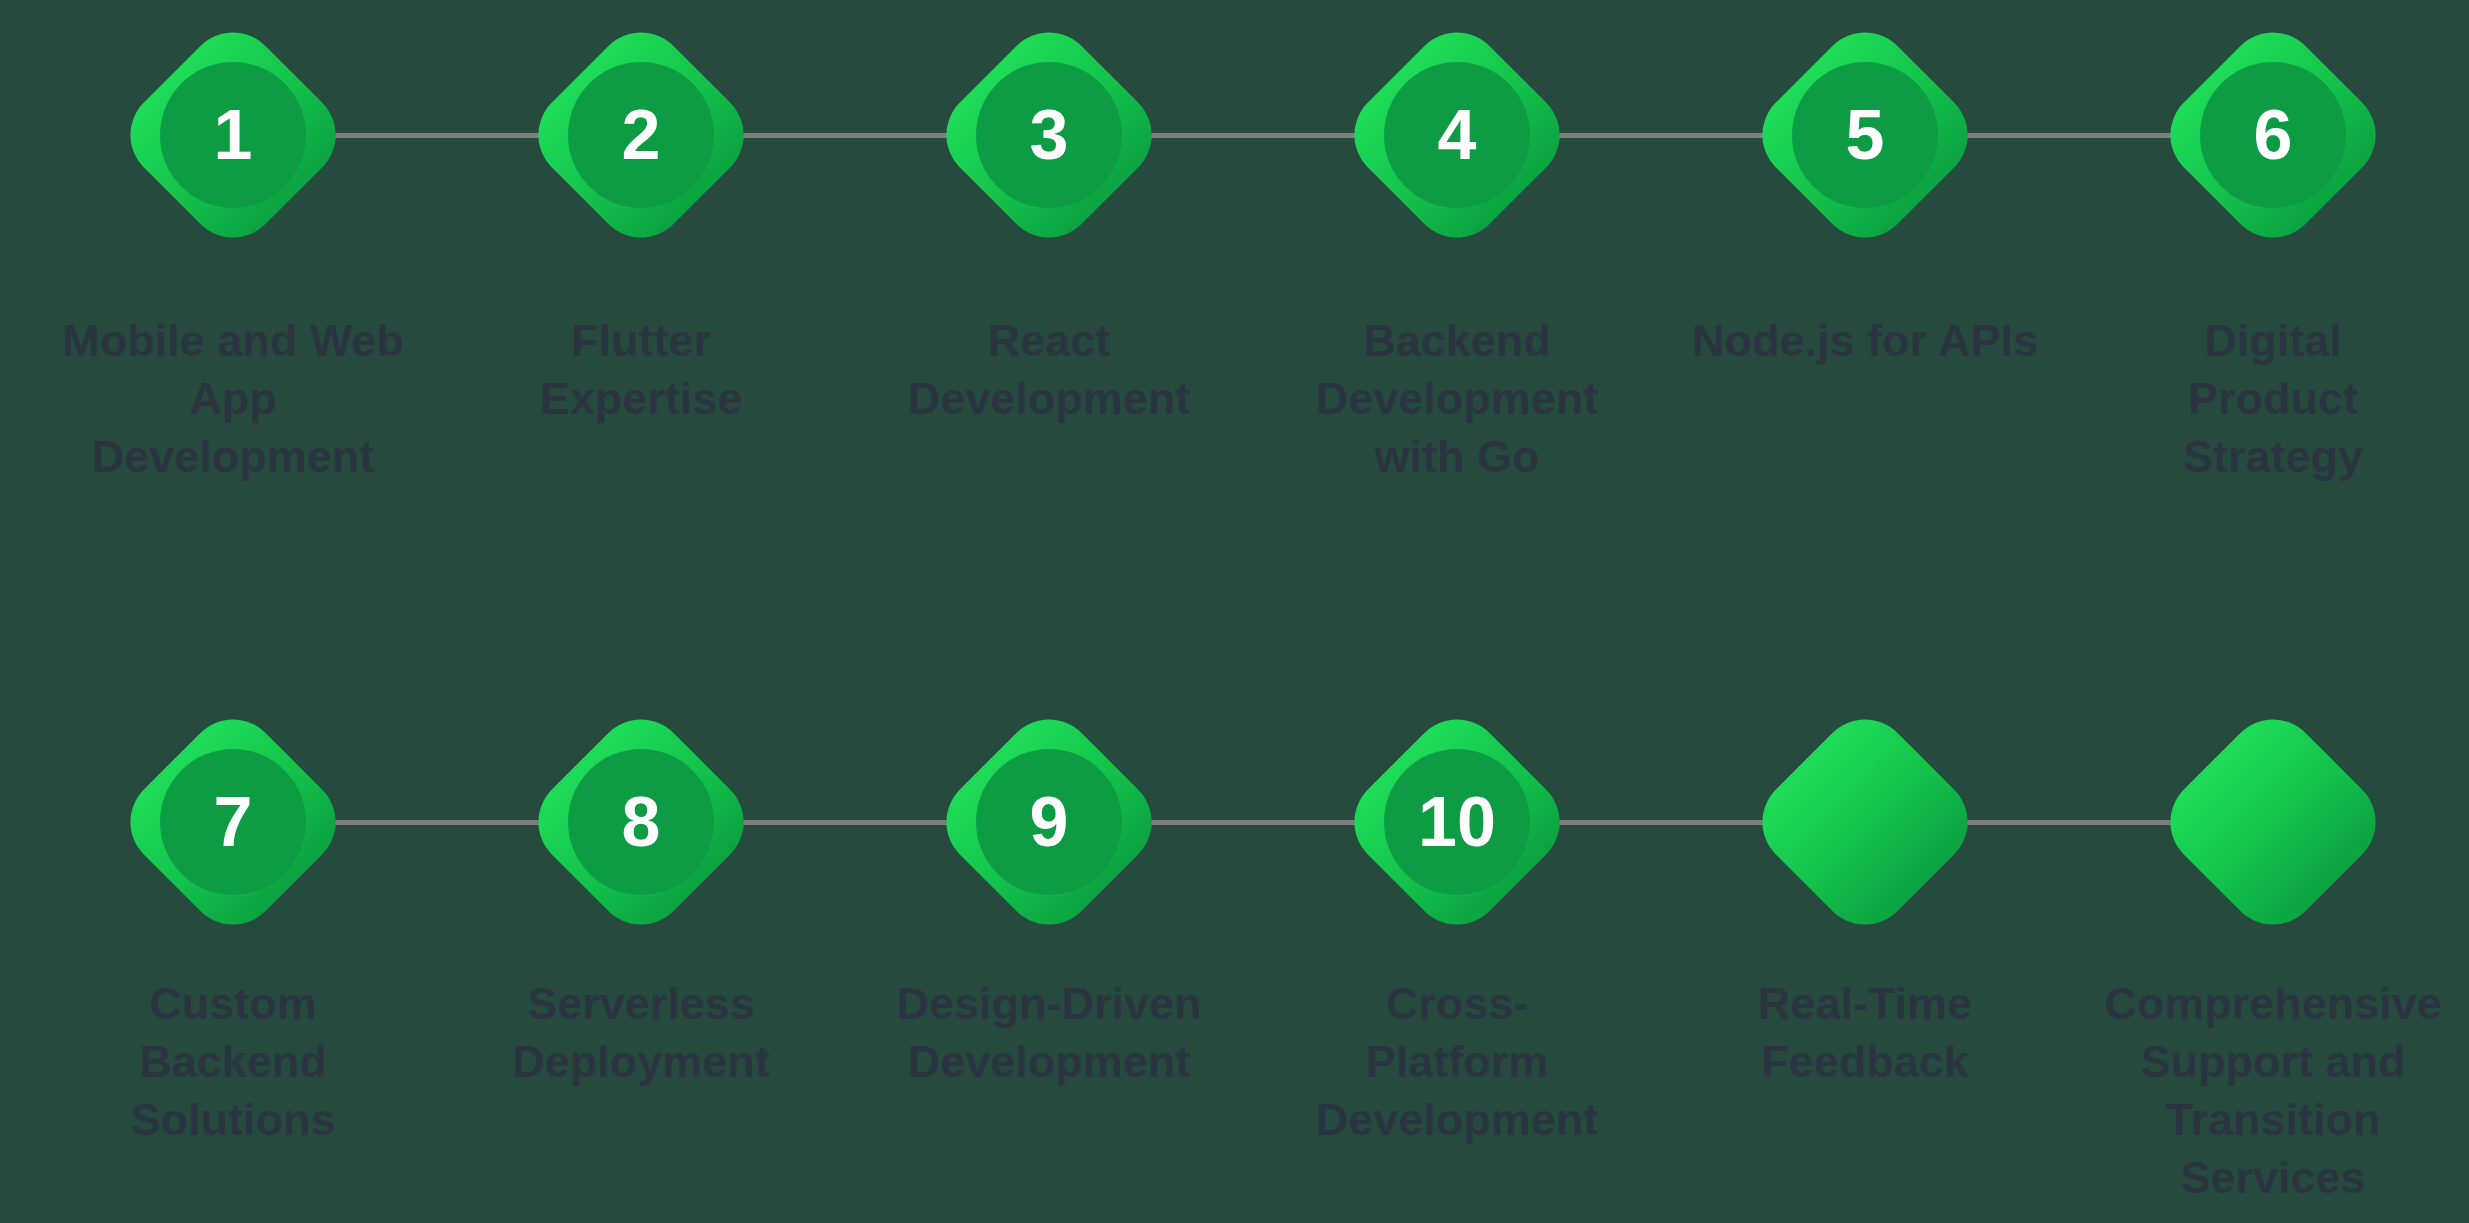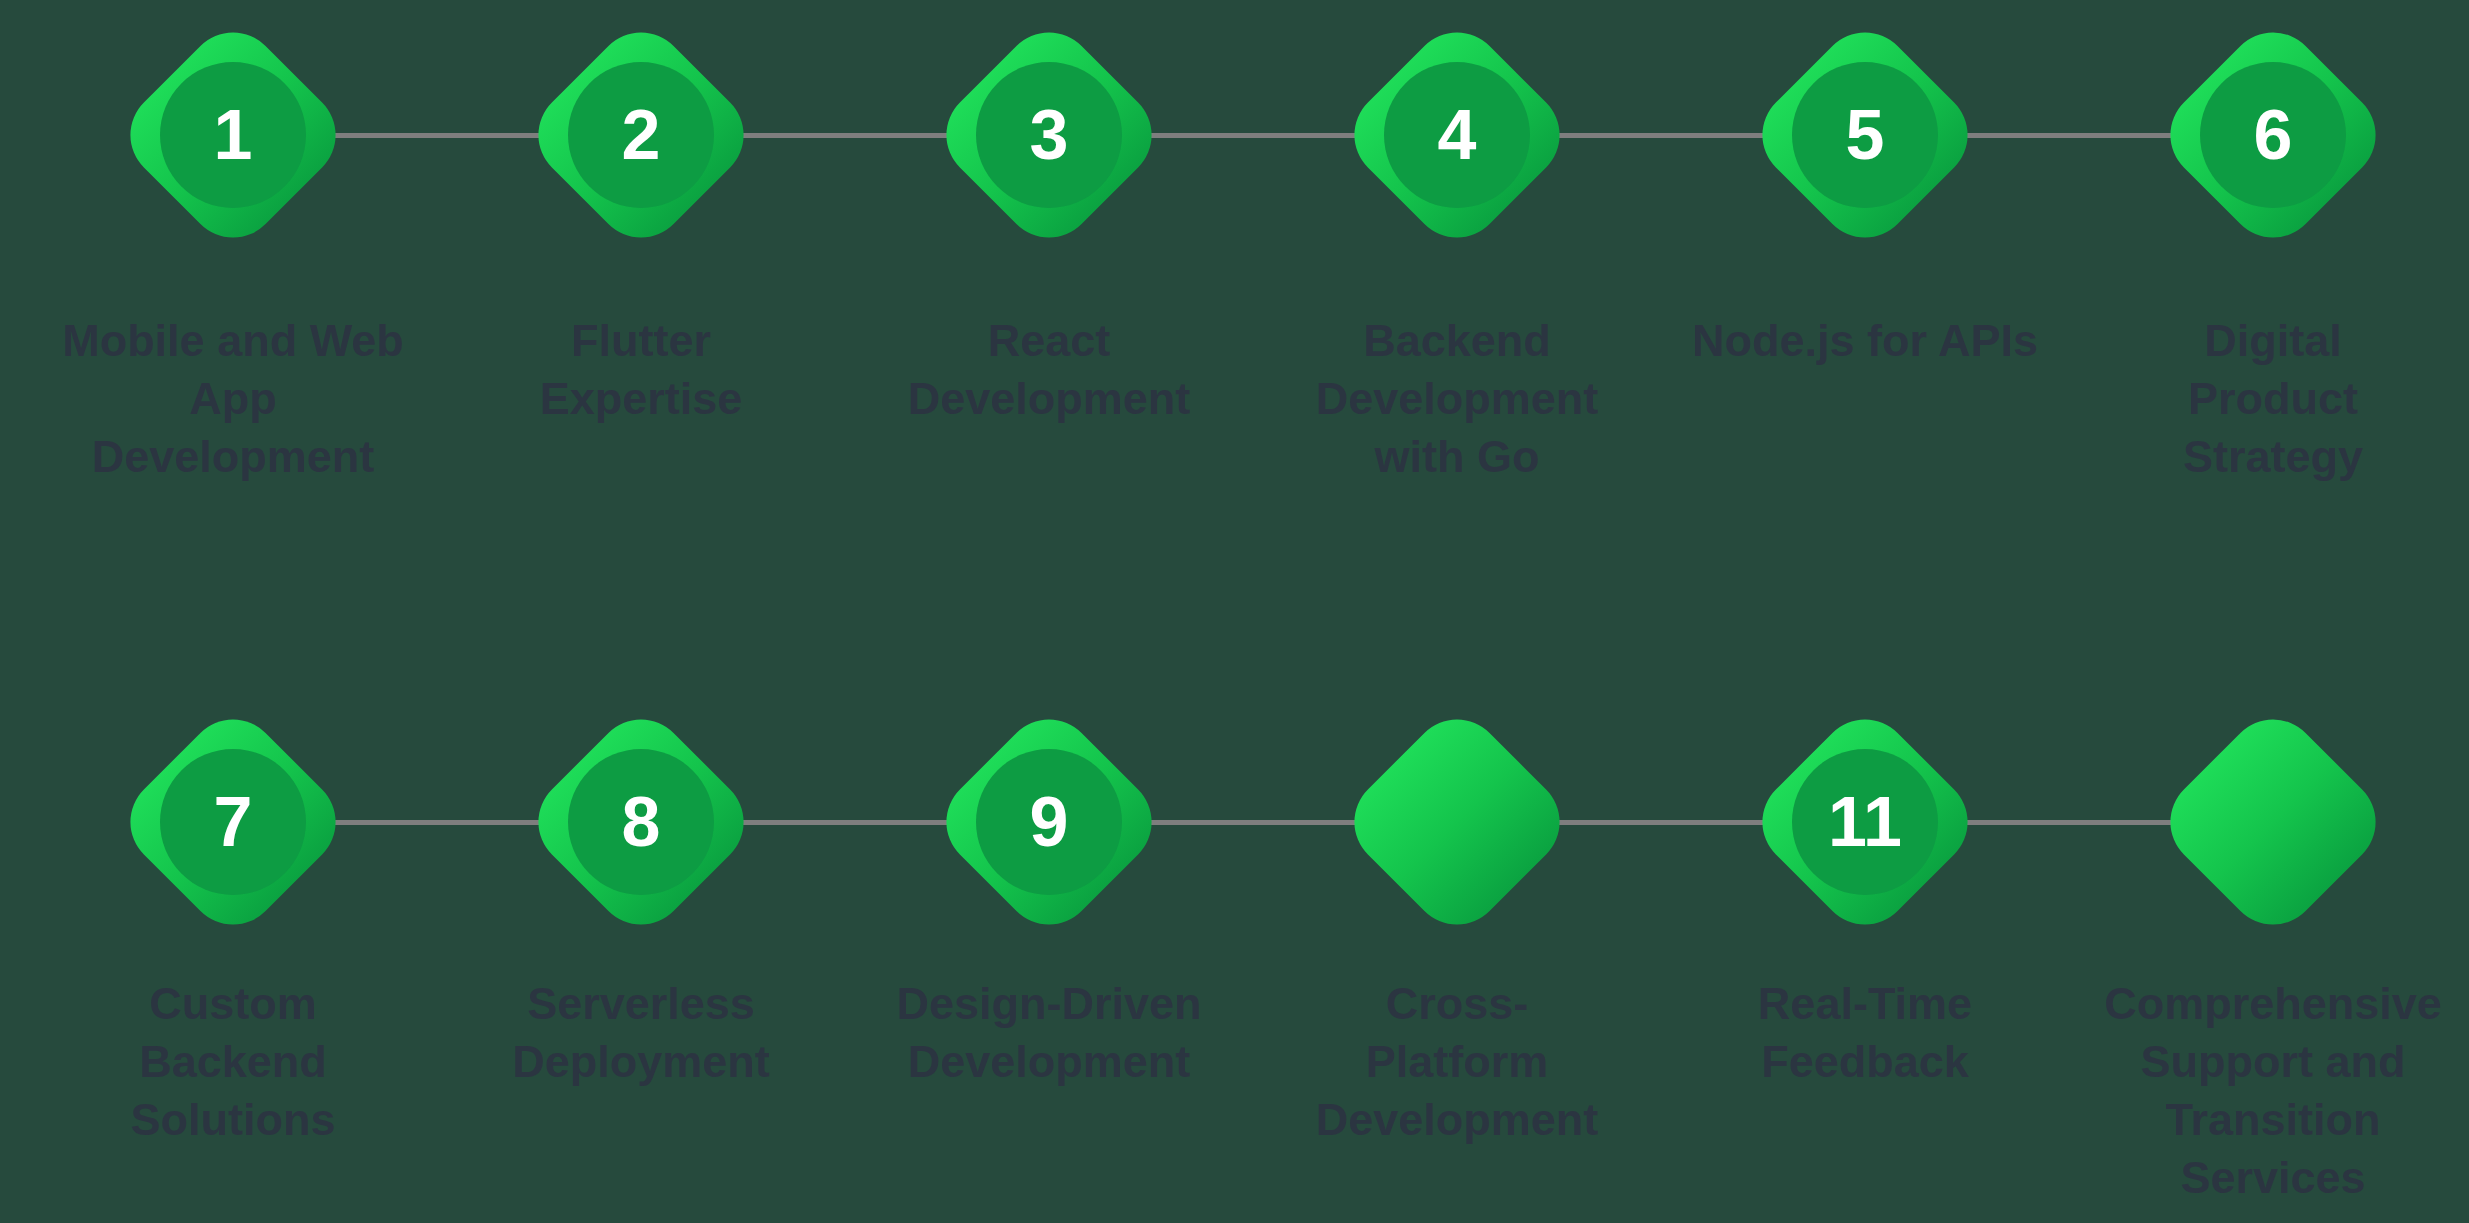--- a/index.html
+++ b/index.html
@@ -138,29 +138,29 @@
     </div>
     <div class="diamond" style="left: 963px; top: 736px;"></div>
     <div class="circle" style="left: 976px; top: 749px;">
       <span class="num">9</span>
     </div>
     <div class="label" style="left: 829px; top: 975px;">
       <div class="label-line">Design-Driven</div>
       <div class="label-line">Development</div>
     </div>
     <div class="diamond" style="left: 1371px; top: 736px;"></div>
+    <div class="circle" style="left: 1384px; top: 749px;">
+      <span class="num">10</span>
+    </div>
     <div class="label" style="left: 1237px; top: 975px;">
       <div class="label-line">Cross-</div>
       <div class="label-line">Platform</div>
       <div class="label-line">Development</div>
     </div>
     <div class="diamond" style="left: 1779px; top: 736px;"></div>
-    <div class="circle" style="left: 1792px; top: 749px;">
-      <span class="num">11</span>
-    </div>
     <div class="label" style="left: 1645px; top: 975px;">
       <div class="label-line">Real-Time</div>
       <div class="label-line">Feedback</div>
     </div>
     <div class="diamond" style="left: 2187px; top: 736px;"></div>
     <div class="label" style="left: 2053px; top: 975px;">
       <div class="label-line">Comprehensive</div>
       <div class="label-line">Support and</div>
       <div class="label-line">Transition</div>
       <div class="label-line">Services</div>

